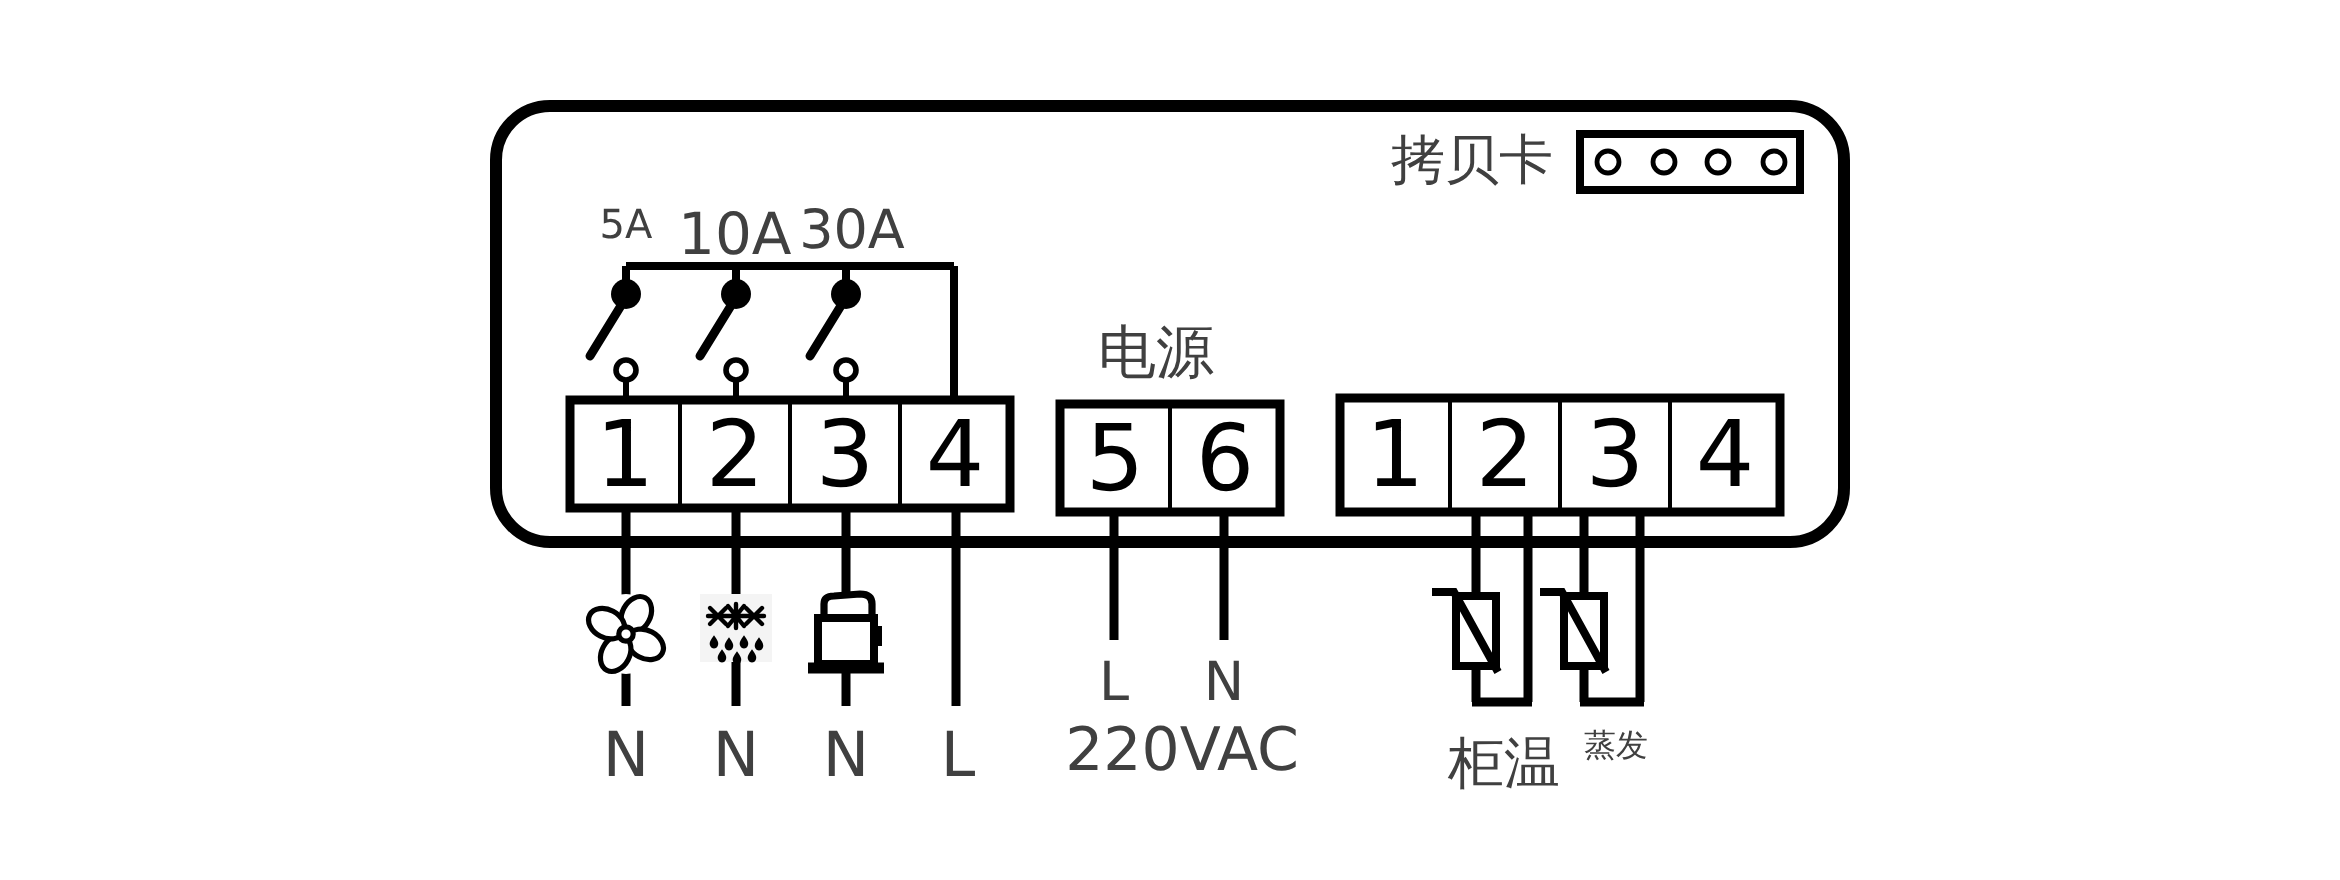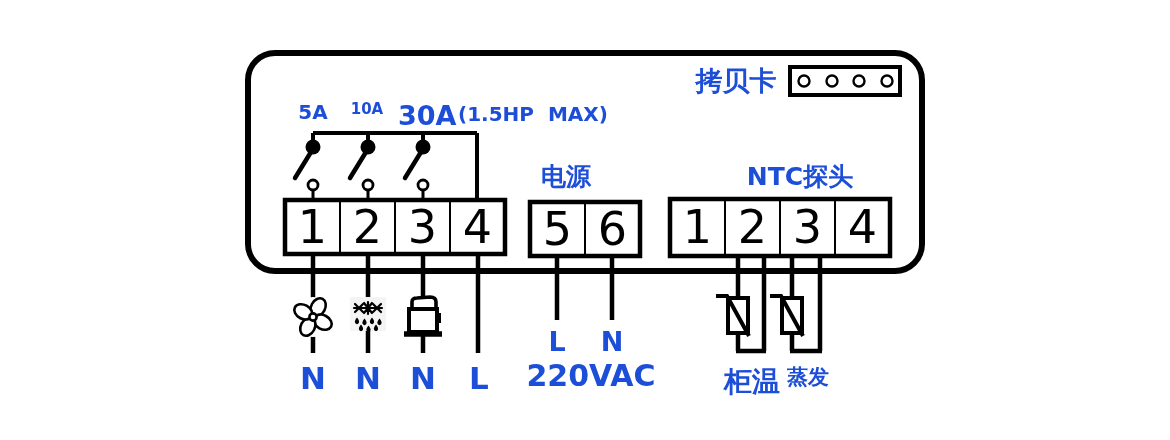--- a/index.html
+++ b/index.html
@@ -1,21 +1,21 @@
 <!DOCTYPE html>
 <html><head>
 <meta charset="utf-8">
 <style>
   html,body{margin:0;padding:0;background:#fff;}
   .stage{
     position:relative;width:1170px;height:440px;background:#fff;overflow:hidden;
     font-family:"DejaVu Sans","Liberation Sans",sans-serif;color:#000;
   }
   .stage svg{position:absolute;left:0;top:0;}
-  .lbl{position:absolute;font-weight:bold;text-align:center;white-space:pre;color:#1d4ed8;}
+  .lbl{position:absolute;font-weight:normal;text-align:center;white-space:pre;color:#404040;}
   .digit{
     position:absolute;text-align:center;font-weight:400;color:#000;
     font-family:"DejaVu Sans","Liberation Sans",sans-serif;
   }
 </style>
 </head>
 <body>
 
 <div class="stage">
 
@@ -115,42 +115,40 @@
     </g>
     <g>
       <rect x="670" y="199" width="220" height="57" fill="#fff" stroke="#000" stroke-width="4.5"></rect>
       <path d="M725 201 V254 M780 201 V254 M835 201 V254" stroke="#000" stroke-width="2" fill="none"></path>
     </g>
   </svg>
 
   <div class="lbl" style="left:688px;top:64px;width:96px;height:34px;line-height:34px;font-size:27px;">拷贝卡</div>
 
   <div class="lbl" style="left:285px;top:100px;width:56px;font-size:20px;">5A</div>
-  <div class="lbl" style="left:339px;top:100px;width:56px;font-size:15px;">10A</div>
+  <div class="lbl" style="left:339px;top:100px;width:56px;font-size:29px;">10A</div>
   <div class="lbl" style="left:398px;top:100px;width:56px;font-size:27px;">30A</div>
-  <div class="lbl" style="left:458px;top:102px;font-size:20px;text-align:left;">(1.5HP  MAX)</div>
 
   <div class="digit" style="left:285px;top:200px;width:55px;height:54px;line-height:54px;font-size:46px;">1</div>
   <div class="digit" style="left:340px;top:200px;width:55px;height:54px;line-height:54px;font-size:46px;">2</div>
   <div class="digit" style="left:395px;top:200px;width:55px;height:54px;line-height:54px;font-size:46px;">3</div>
   <div class="digit" style="left:450px;top:200px;width:55px;height:54px;line-height:54px;font-size:46px;">4</div>
 
   <div class="lbl" style="left:286px;top:360px;width:54px;font-size:31px;">N</div>
   <div class="lbl" style="left:341px;top:360px;width:54px;font-size:31px;">N</div>
   <div class="lbl" style="left:396px;top:360px;width:54px;font-size:31px;">N</div>
   <div class="lbl" style="left:452px;top:360px;width:54px;font-size:31px;">L</div>
 
-  <div class="lbl" style="left:511px;top:163px;width:110px;height:27px;line-height:27px;font-size:25px;">电源</div>
+  <div class="lbl" style="left:523px;top:163px;width:110px;height:27px;line-height:27px;font-size:29px;">电源</div>
   <div class="digit" style="left:530px;top:202px;width:55px;height:54px;line-height:54px;font-size:46px;">5</div>
   <div class="digit" style="left:585px;top:202px;width:55px;height:54px;line-height:54px;font-size:46px;">6</div>
   <div class="lbl" style="left:530px;top:326px;width:54px;font-size:27px;">L</div>
   <div class="lbl" style="left:585px;top:326px;width:54px;font-size:27px;">N</div>
   <div class="lbl" style="left:511px;top:358px;width:160px;font-size:30px;">220VAC</div>
 
-  <div class="lbl" style="left:690px;top:163px;width:220px;height:27px;line-height:27px;font-size:25px;">NTC探头</div>
   <div class="digit" style="left:670px;top:199px;width:55px;height:57px;line-height:57px;font-size:46px;">1</div>
   <div class="digit" style="left:725px;top:199px;width:55px;height:57px;line-height:57px;font-size:46px;">2</div>
   <div class="digit" style="left:780px;top:199px;width:55px;height:57px;line-height:57px;font-size:46px;">3</div>
   <div class="digit" style="left:835px;top:199px;width:55px;height:57px;line-height:57px;font-size:46px;">4</div>
   <div class="lbl" style="left:722px;top:363px;width:60px;font-size:28px;">柜温</div>
-  <div class="lbl" style="left:778px;top:363px;width:60px;font-size:21px;">蒸发</div>
+  <div class="lbl" style="left:778px;top:363px;width:60px;font-size:16px;">蒸发</div>
 
 </div>
 
 </body></html>

